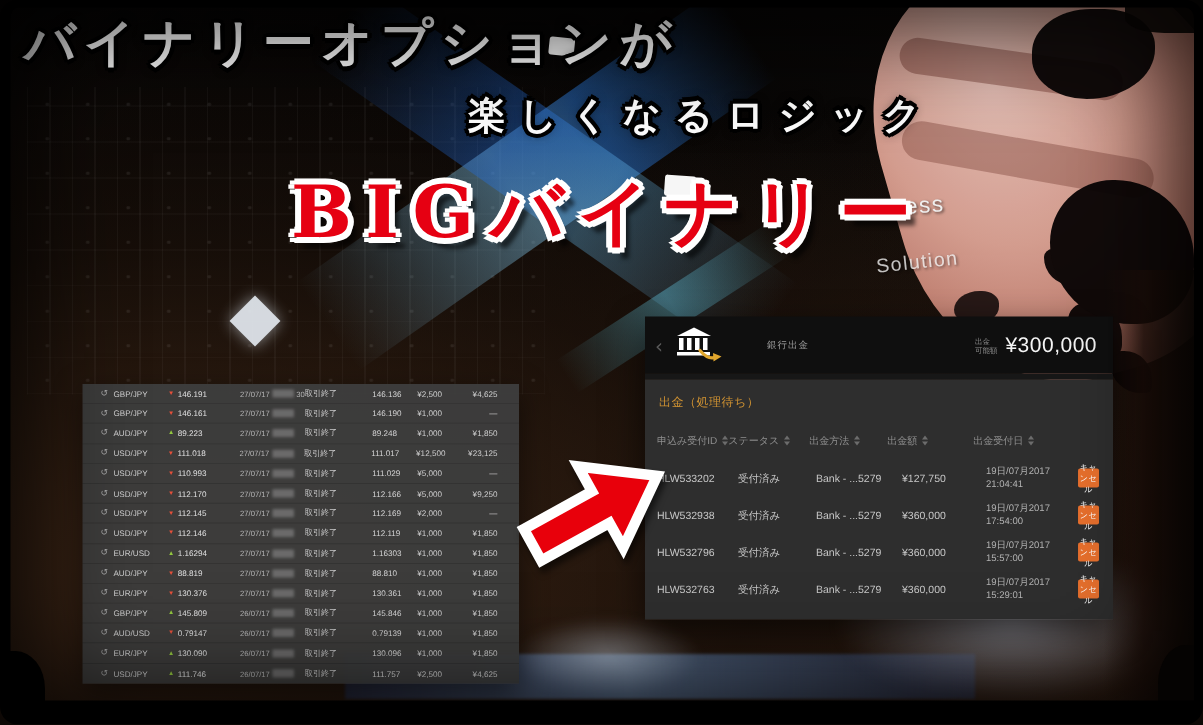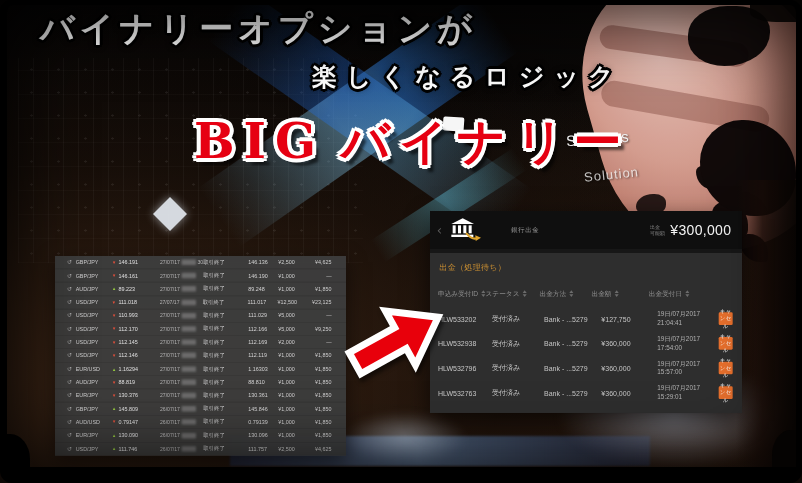--- a/index.html
+++ b/index.html
@@ -53,25 +53,25 @@
   .diamond { left:158px; top:202px; width:24px; height:24px; background:#e9eff6; opacity:.9;
     transform:rotate(45deg); z-index:3; box-shadow:0 0 10px rgba(230,240,250,.6); }
   .wblock1 { left:366px; top:25px; width:17px; height:12px; background:#f4f4f4; border-radius:2px; transform:rotate(6deg); z-index:5; }
   .wblock2 { left:443px; top:117px; width:21px; height:14px; background:#f6f6f6; border-radius:2px; transform:rotate(4deg); z-index:5;
     box-shadow:2px 3px 3px rgba(0,0,0,.5); }
 
   
   .ttl { position:absolute; z-index:25; font-family:"DejaVu Serif","Liberation Serif",serif; font-weight:700; white-space:nowrap; }
   .outline-black { color:#fdfdfd;
     text-shadow:-2px -2px 0 #000,2px -2px 0 #000,-2px 2px 0 #000,2px 2px 0 #000,-3px 0 0 #000,3px 0 0 #000,0 -3px 0 #000,0 3px 0 #000,0 0 7px rgba(0,0,0,.85); }
-  .ttl1 { left:40px; top:6px; font-size:34px; letter-spacing:5px; }
+  .ttl1 { left:16px; top:6px; font-size:34px; letter-spacing:5px; }
   .ttl2 { left:312px; top:60px; font-size:25px; letter-spacing:9px; }
   .ttl3 { left:194px; top:110px; font-size:48px; letter-spacing:9px; color:#e60012;
     text-shadow:-3px -3px 0 #fff,3px -3px 0 #fff,-3px 3px 0 #fff,3px 3px 0 #fff,-4px 0 0 #fff,4px 0 0 #fff,0 -4px 0 #fff,0 4px 0 #fff,6px 7px 3px rgba(0,0,0,.6); }
-  .ttl3 .latin { margin-right:16px; }
+  .ttl3 .latin { margin-right:2px; }
   .bgword { position:absolute; z-index:6; color:#efefef; font-family:"Liberation Sans",sans-serif; letter-spacing:1px;
     text-shadow:1px 1px 2px rgba(0,0,0,.6); }
   .success { left:566px; top:130px; font-size:15px; transform:rotate(-4deg); }
   .solution { left:584px; top:167px; font-size:13px; opacity:.8; transform:rotate(-6deg); }
 
   
   .lpanel-outer { position:absolute; left:55px; top:256px; width:291px; height:200px; z-index:20;
     box-shadow:0 6px 18px rgba(0,0,0,.5); }
   .lpanel { width:485px; height:333px; transform:scale(.6); transform-origin:0 0;
     background:rgba(61,61,61,.96); }

